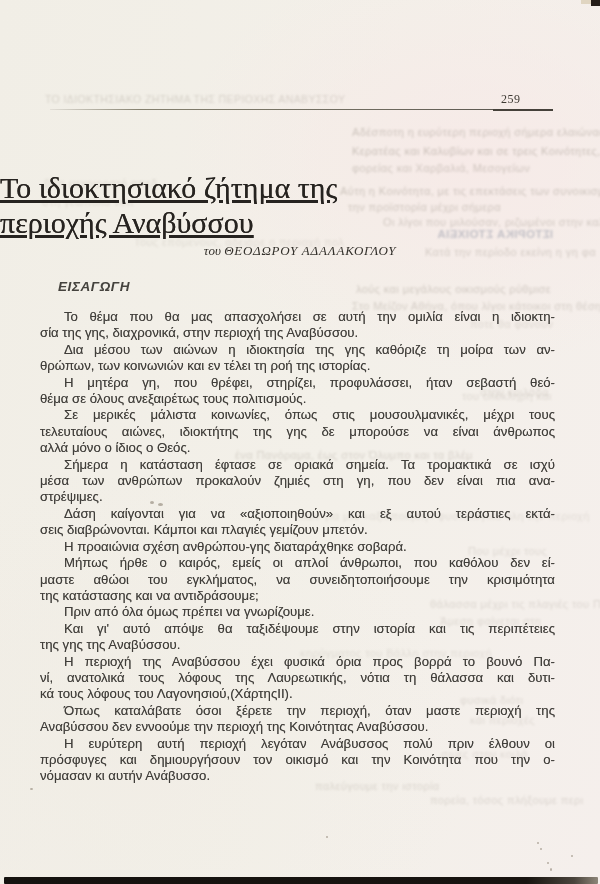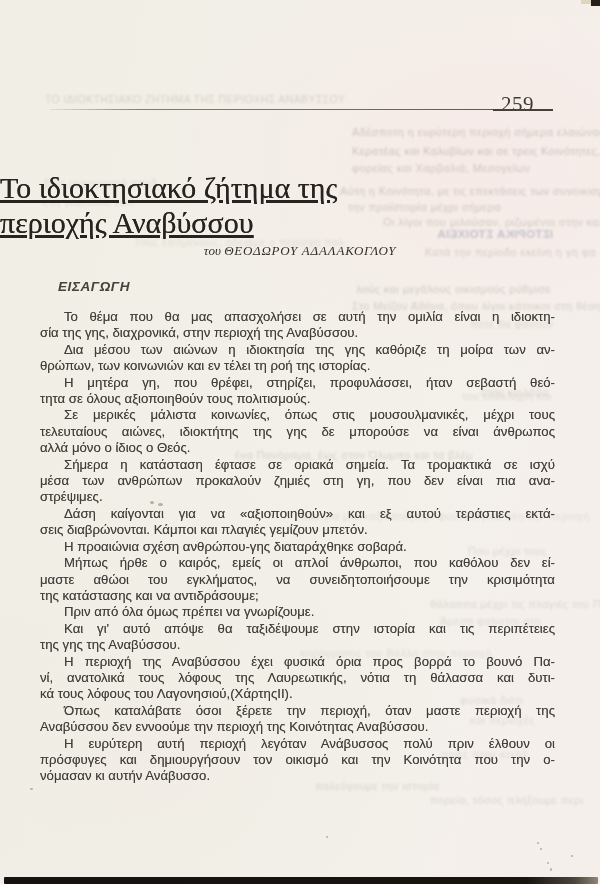--- a/index.html
+++ b/index.html
@@ -7,21 +7,21 @@
   .page{
     position:relative;width:600px;height:884px;overflow:hidden;
     background:
       radial-gradient(ellipse 420px 300px at 78% 18%, rgba(247,233,231,0.85), rgba(247,233,231,0) 70%),
       radial-gradient(ellipse 500px 400px at 20% 85%, rgba(240,236,228,0.6), rgba(240,236,228,0) 70%),
       linear-gradient(100deg,#f1eee6 0%,#f3f0e9 55%,#f5efec 100%);
   }
   
   .page-number{
     position:absolute;top:92px;left:501px;
-    font-family:"Liberation Serif",serif;font-size:21px;letter-spacing:.5px;
+    font-family:"Liberation Serif",serif;font-size:12px;letter-spacing:.5px;
     color:#3e3a33;
   }
   .header-rule{
     position:absolute;top:109px;left:50px;width:502px;height:1.4px;
     background:linear-gradient(to right, rgba(120,115,105,.12), #85816f 18%, #6b675c 70%, #54504a 100%);
   }
   .page-number-underline{
     position:absolute;top:109px;left:493px;width:60px;height:2px;background:#45413a;
   }
   
@@ -123,21 +123,21 @@
   </div>
 
   <div class="section-heading">ΕΙΣΑΓΩΓΗ</div>
 
   <div class="body-text">
       <div class="line first just">Το θέμα που θα μας απασχολήσει σε αυτή την ομιλία είναι η ιδιοκτη-</div>
       <div class="line">σία της γης, διαχρονικά, στην περιοχή της Αναβύσσου.</div>
       <div class="line first just">Δια μέσου των αιώνων η ιδιοκτησία της γης καθόριζε τη μοίρα των αν-</div>
       <div class="line">θρώπων, των κοινωνιών και εν τέλει τη ροή της ιστορίας.</div>
       <div class="line first just">Η μητέρα γη, που θρέφει, στηρίζει, προφυλάσσει, ήταν σεβαστή θεό-</div>
-      <div class="line">τητα σε όλους αξιοποιηθούν τους πολιτισμούς.</div>
+      <div class="line">θέμα σε όλους ανεξαιρέτως τους πολιτισμούς.</div>
       <div class="line first just">Σε μερικές μάλιστα κοινωνίες, όπως στις μουσουλμανικές, μέχρι τους</div>
       <div class="line just">τελευταίους αιώνες, ιδιοκτήτης της γης δε μπορούσε να είναι άνθρωπος</div>
       <div class="line">αλλά μόνο ο ίδιος ο Θεός.</div>
       <div class="line first just">Σήμερα η κατάσταση έφτασε σε οριακά σημεία. Τα τρομακτικά σε ισχύ</div>
       <div class="line just">μέσα των ανθρώπων προκαλούν ζημιές στη γη, που δεν είναι πια ανα-</div>
       <div class="line">στρέψιμες.</div>
       <div class="line first just">Δάση καίγονται για να «αξιοποιηθούν» και εξ αυτού τεράστιες εκτά-</div>
       <div class="line">σεις διαβρώνονται. Κάμποι και πλαγιές γεμίζουν μπετόν.</div>
       <div class="line first">Η προαιώνια σχέση ανθρώπου-γης διαταράχθηκε σοβαρά.</div>
       <div class="line first just">Μήπως ήρθε ο καιρός, εμείς οι απλοί άνθρωποι, που καθόλου δεν εί-</div>

